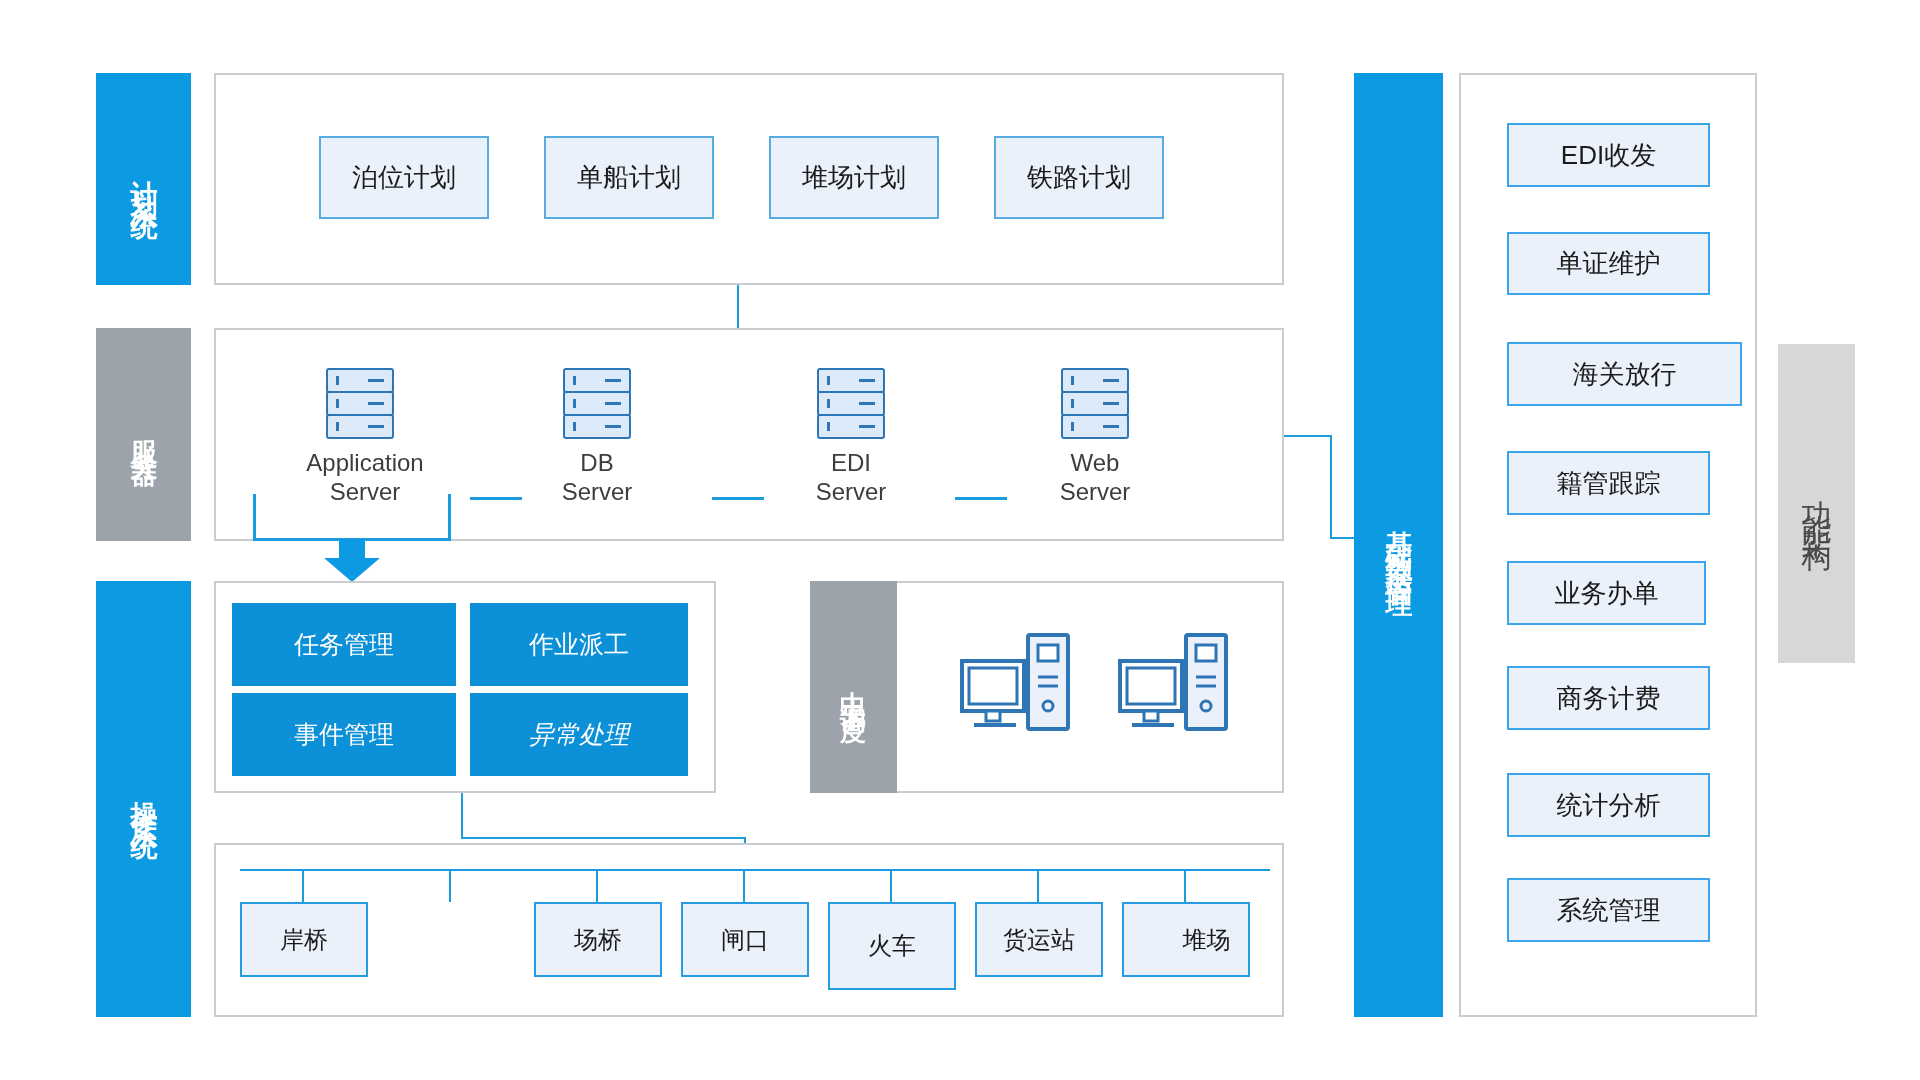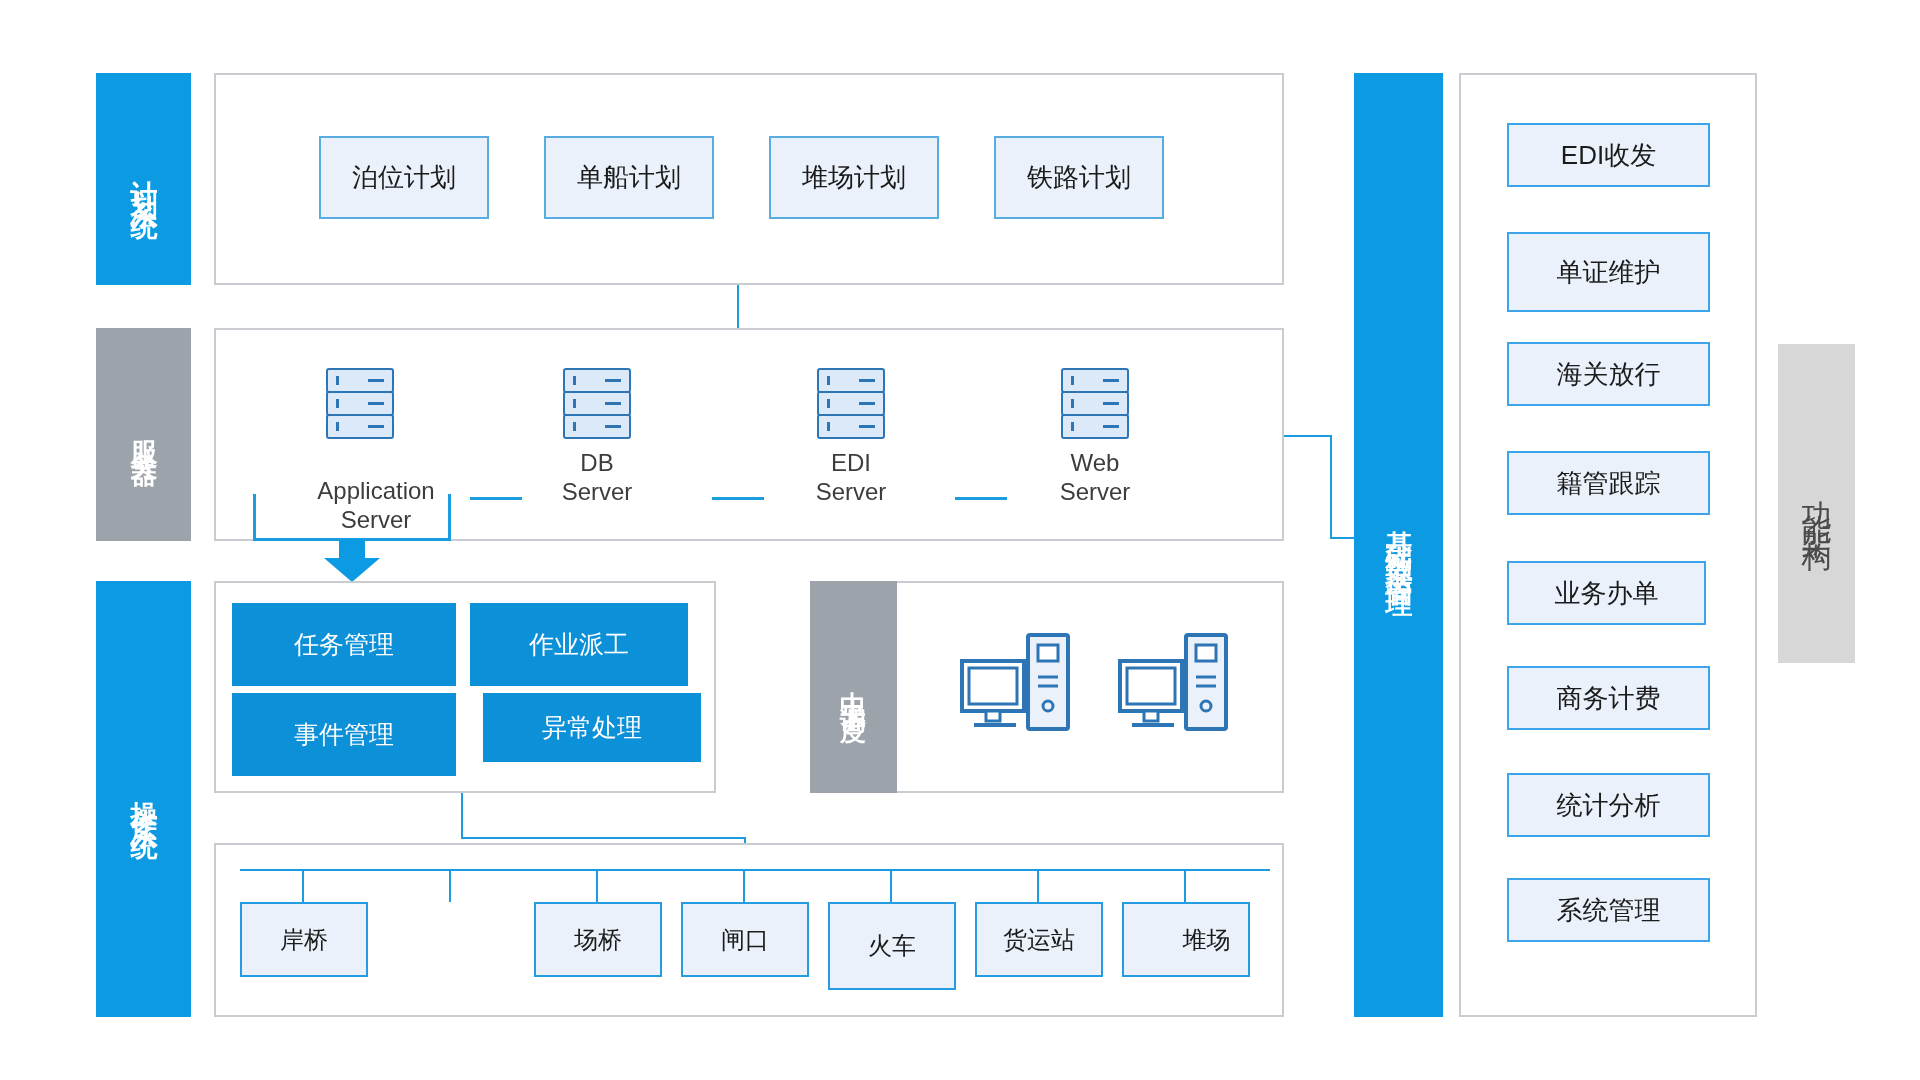--- a/index.html
+++ b/index.html
@@ -127,21 +127,21 @@
     <div class="srv-unit"></div>
       <div class="srv-unit"></div>
       <div class="srv-unit"></div>
   </div>
   <div class="srv-icon" style="left:1061px;top:368px;">
     <div class="srv-unit"></div>
       <div class="srv-unit"></div>
       <div class="srv-unit"></div>
   </div>
 
-  <div class="srv-label" style="left:281px;top:448px;margin-top:28px;">Application
+  <div class="srv-label" style="left:270px;top:448px;">Application
 Server</div>
   <div class="srv-label" style="left:502px;top:448px;">DB
 Server</div>
   <div class="srv-label" style="left:756px;top:448px;">EDI
 Server</div>
   <div class="srv-label" style="left:1000px;top:448px;">Web
 Server</div>
 
   <div class="line" style="left:470px;top:497px;width:52px;height:3px;"></div>
   <div class="line" style="left:712px;top:497px;width:52px;height:3px;"></div>
@@ -154,21 +154,21 @@
   <div class="cbox" style="left:214px;top:581px;width:502px;height:212px;"></div>
   <div class="bluebtn" style="left:232px;top:603px;width:224px;height:83px;">
     <span>任务管理</span>
   </div>
   <div class="bluebtn" style="left:470px;top:603px;width:218px;height:83px;">
     <span>作业派工</span>
   </div>
   <div class="bluebtn" style="left:232px;top:693px;width:224px;height:83px;">
     <span>事件管理</span>
   </div>
-  <div class="bluebtn" style="left:483px;top:693px;width:218px;height:69px;">
+  <div class="bluebtn" style="left:470px;top:693px;width:218px;height:83px;font-style:italic;">
     <span>异常处理</span>
   </div>
 
   <div class="cbox" style="left:810px;top:581px;width:474px;height:212px;"></div>
   <div class="central-strip">
     <span class="vtext">中央调度</span>
   </div>
 
   <svg width="112" height="104" viewBox="0 0 112 104" style="position:absolute;left:960px;top:633px;">
     <rect x="68" y="2" width="40" height="94" rx="2" fill="#EAF1FA" stroke="#2E75B6" stroke-width="4"></rect>
@@ -231,24 +231,24 @@
   <div class="line" style="left:1330px;top:537px;width:24px;height:2px;"></div>
 
   <div class="base-bar">
     <span class="vtext">基础数据管理</span>
   </div>
 
   <div class="cbox" style="left:1459px;top:73px;width:298px;height:944px;"></div>
   <div class="litebox fn" style="left:1507px;top:123px;width:203px;height:64px;">
     <span>EDI收发</span>
   </div>
-  <div class="litebox fn" style="left:1507px;top:232px;width:203px;height:80px;">
+  <div class="litebox fn" style="left:1507px;top:232px;width:203px;height:63px;">
     <span>单证维护</span>
   </div>
-  <div class="litebox fn" style="left:1507px;top:342px;width:203px;height:64px;">
+  <div class="litebox fn" style="left:1507px;top:342px;width:235px;height:64px;">
     <span>海关放行</span>
   </div>
   <div class="litebox fn" style="left:1507px;top:451px;width:203px;height:64px;">
     <span>籍管跟踪</span>
   </div>
   <div class="litebox fn" style="left:1507px;top:561px;width:199px;height:64px;">
     <span>业务办单</span>
   </div>
   <div class="litebox fn" style="left:1507px;top:666px;width:203px;height:64px;text-align:right;">
     <span>商务计费</span>

